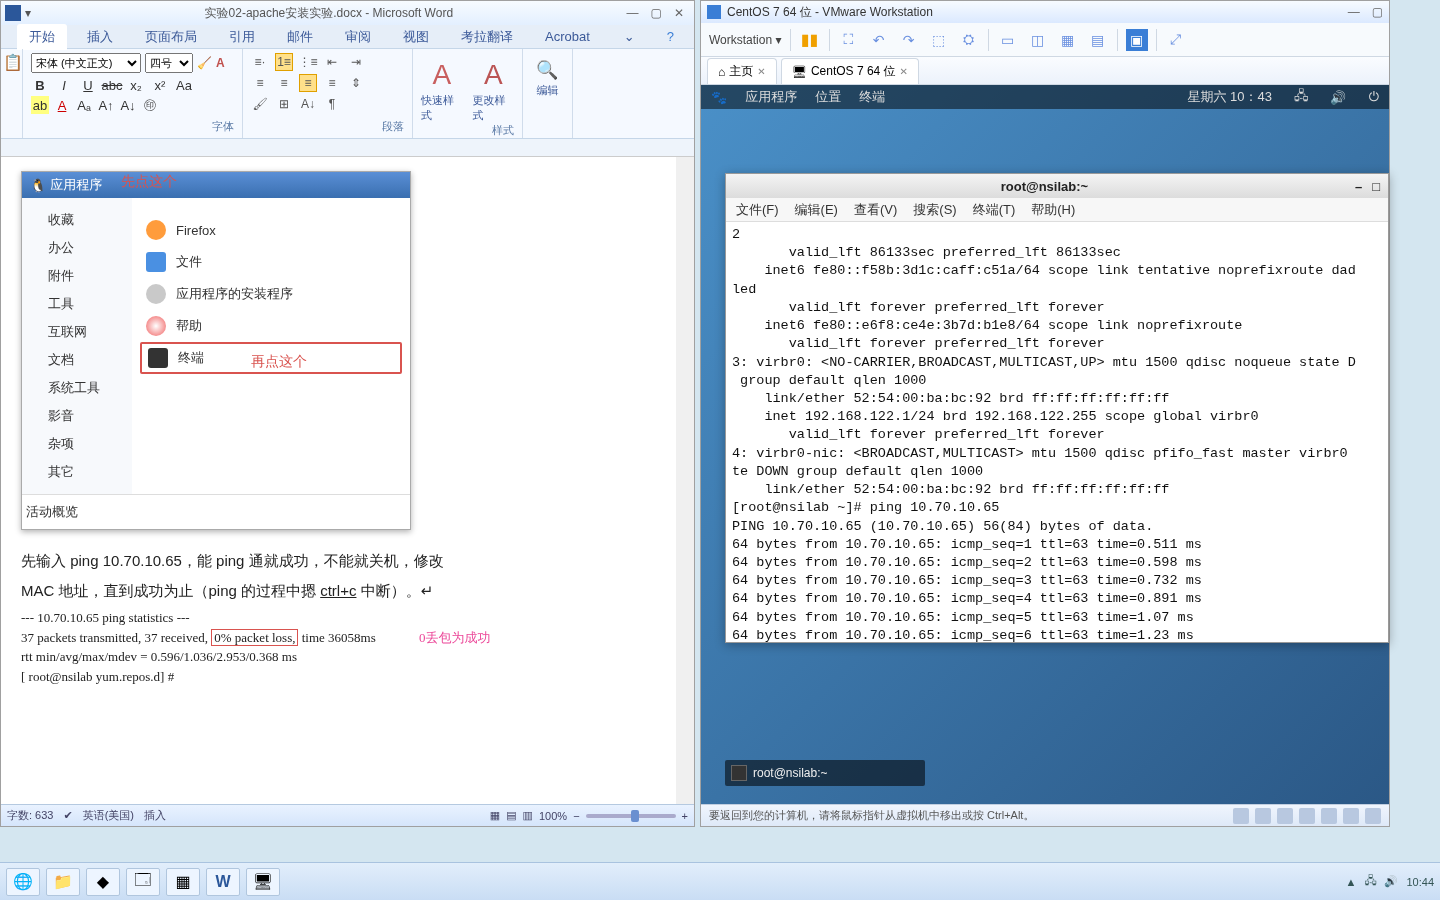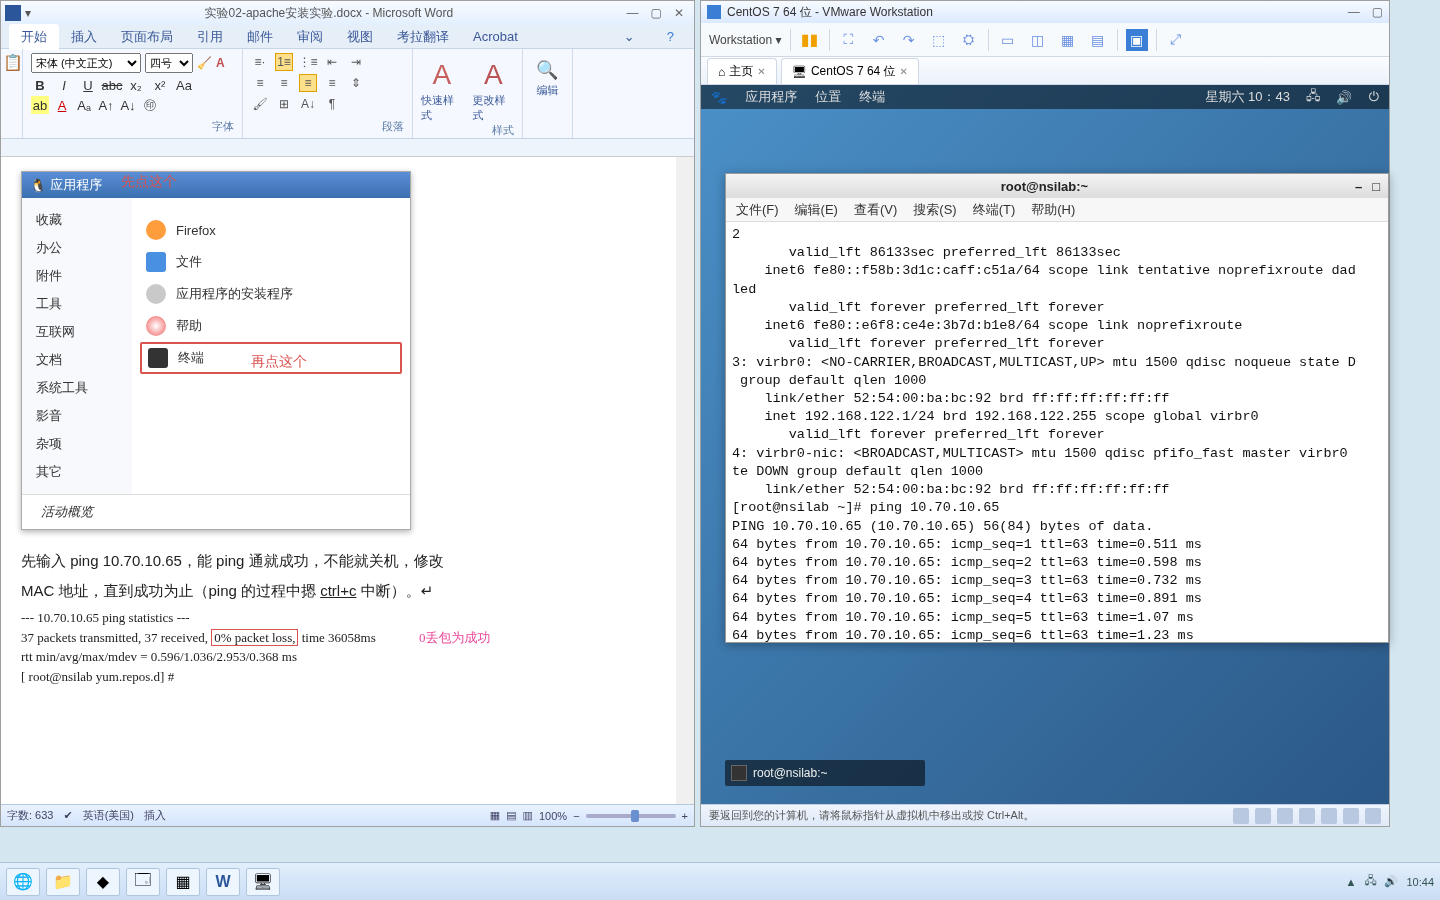--- a/index.html
+++ b/index.html
@@ -6,21 +6,21 @@
 body { font-family: "Microsoft YaHei", Arial, sans-serif; font-size: 12px; background: #d4e6f0; width: 1440px; height: 900px; overflow: hidden; position: relative; }
 
 
 .word-app { position: absolute; left: 0; top: 0; width: 695px; height: 827px; background: #fff; border: 1px solid #a0a0a0; }
 .word-title { height: 24px; background: linear-gradient(#f7fbff,#e3efff); display: flex; align-items: center; font-size: 12px; color: #333; }
 .word-title .doc-icon { width: 16px; height: 16px; margin: 0 4px; background: #2b579a; }
 .word-title .name { flex: 1; text-align: center; color: #555; }
 .word-title .btns { display: flex; gap: 12px; padding-right: 10px; color: #666; }
 .word-title .btns span { cursor: pointer; }
 
-.word-tabs { height: 24px; display: flex; align-items: center; background: #e6eef8; border-bottom: 1px solid #c5d6e8; padding-left: 8px; gap: 0; }
+.word-tabs { height: 24px; display: flex; align-items: center; background: #e6eef8; border-bottom: 1px solid #c5d6e8; padding-left: 16px; gap: 8px; }
 .word-tabs span { padding: 4px 12px; font-size: 13px; color: #3b5998; }
 .word-tabs span.active { background: #fff; border-radius: 3px 3px 0 0; }
 .word-tabs .right { margin-left: auto; display: flex; gap: 8px; padding-right: 8px; }
 
 .ribbon { height: 90px; background: #f5f9ff; border-bottom: 1px solid #c5d6e8; display: flex; }
 .ribbon-group { border-right: 1px solid #d0dceb; padding: 4px 8px; display: flex; flex-direction: column; }
 .ribbon-group .label { font-size: 11px; color: #5a7aa6; text-align: right; margin-top: auto; }
 .font-row1 { display: flex; gap: 4px; align-items: center; margin-bottom: 3px; }
 .font-row1 select { font-size: 11px; height: 20px; }
 .font-row2 { display: flex; gap: 6px; }
@@ -34,27 +34,27 @@
 .style-btn .ic { font-size: 28px; color: #c85f5f; }
 
 .doc-area { position: relative; height: calc(100% - 24px - 24px - 90px - 22px); overflow: hidden; background: #fff; }
 .ruler { height: 18px; background: #eef4fb; border-bottom: 1px solid #ccc; }
 .doc-scroll { position: absolute; right: 0; top: 18px; bottom: 0; width: 18px; background: #f0f0f0; }
 .doc-page { padding: 14px 20px; }
 
 .gnome-menu { width: 390px; background: #fff; border: 1px solid #aaa; box-shadow: 0 2px 6px rgba(0,0,0,.3); }
 .gnome-header { background: linear-gradient(#5a8fd6,#3a6fb0); color: #fff; padding: 4px 8px; display: flex; align-items: center; gap: 4px; font-size: 13px; }
 .gnome-body { display: flex; }
-.gnome-cats { width: 110px; background: #f7f9fc; padding: 8px 0; }
+.gnome-cats { width: 110px; background: #f7f9fc; padding: 8px 12px; }
 .gnome-cats div { padding: 5px 14px; font-size: 13px; color: #333; }
 .gnome-apps { flex: 1; padding: 16px 0; }
 .gnome-apps .app { display: flex; align-items: center; gap: 10px; padding: 6px 14px; font-size: 13px; color: #333; }
 .gnome-apps .app .aicon { width: 20px; height: 20px; border-radius: 3px; display: inline-block; }
 .gnome-apps .app.boxed { border: 2px solid #d9534f; border-radius: 2px; margin: 0 8px; padding: 4px 6px; }
-.gnome-foot { border-top: 1px solid #ddd; padding: 8px 19px; font-size: 13px; color: #333; font-style: italic; }
+.gnome-foot { border-top: 1px solid #ddd; padding: 8px 4px; font-size: 13px; color: #333; }
 .anno { color: #d9534f; font-size: 14px; position: absolute; }
 
 .doc-text { margin-top: 16px; font-size: 15px; color: #222; line-height: 2; }
 .doc-mono { font-family: Liberation Serif, serif; font-size: 13px; color: #222; margin-top: 2px; line-height: 1.5; }
 .doc-mono .box { border: 1.5px solid #d9534f; padding: 0 2px; }
 .doc-mono .red { color: #ec4899; }
 
 .word-status { position: absolute; left: 0; right: 0; bottom: 0; height: 22px; background: linear-gradient(#e9f2ff,#d5e5fb); border-top: 1px solid #b5c9e0; display: flex; align-items: center; font-size: 11px; color: #446; padding: 0 6px; gap: 10px; }
 .word-status .zoom { margin-left: auto; display: flex; align-items: center; gap: 6px; }
 .word-status .slider { width: 90px; height: 4px; background: #aac; border-radius: 2px; position: relative; }
@@ -70,21 +70,21 @@
 .vm-toolbar .sep { width: 1px; height: 22px; background: #cfd8e3; }
 .vm-toolbar .tbtn { width: 22px; height: 22px; display: inline-flex; align-items: center; justify-content: center; color: #6a90e0; font-size: 14px; border: 1px solid transparent; }
 .vm-toolbar .pause { color: #f0a000; font-size: 16px; }
 
 .vm-tabs { height: 28px; background: linear-gradient(#fafcff,#ecf2fb); border-bottom: 1px solid #cfd8e3; display: flex; align-items: flex-end; padding-left: 6px; }
 .vm-tabs .tab { padding: 4px 10px; font-size: 12px; border: 1px solid #cfd8e3; border-bottom: none; background: #fff; border-radius: 4px 4px 0 0; margin-right: 4px; display: flex; align-items: center; gap: 4px; }
 .vm-tabs .tab .x { color: #888; font-size: 10px; }
 
 .vm-guest { position: relative; height: calc(100% - 22px - 34px - 28px - 22px); background: linear-gradient(135deg,#4a90c8 0%,#2b5886 100%); }
 .gnome-top { height: 24px; background: rgba(0,0,0,.5); color: #ddd; display: flex; align-items: center; padding: 0 10px; font-size: 13px; gap: 18px; }
-.gnome-top .timewrap { margin-left: auto; display: flex; gap: 16px; align-items: center; }
+.gnome-top .timewrap { margin-left: auto; display: flex; gap: 22px; align-items: center; }
 
 .term-win { position: absolute; left: 24px; top: 88px; right: 0; height: 470px; background: #fff; border: 1px solid #999; box-shadow: 0 2px 10px rgba(0,0,0,.3); }
 .term-title { height: 24px; background: linear-gradient(#f4f4f4,#dcdcdc); display: flex; align-items: center; padding: 0 8px; font-size: 13px; font-weight: bold; color: #222; }
 .term-title .tt { flex: 1; text-align: center; }
 .term-title .tbtns { display: flex; gap: 10px; }
 .term-menu { height: 24px; display: flex; align-items: center; gap: 16px; padding: 0 10px; font-size: 13px; color: #333; background: #f7f7f7; border-bottom: 1px solid #ddd; }
 .term-body { font-family: Consolas, "Courier New", monospace; font-size: 13.5px; color: #111; padding: 4px 6px; line-height: 1.35; white-space: pre; overflow: hidden; }
 
 .guest-taskbar { position: absolute; left: 24px; bottom: 18px; height: 26px; width: 200px; background: rgba(0,0,0,.55); border-radius: 2px; display: flex; align-items: center; padding: 0 6px; color: #eee; font-size: 12px; gap: 6px; }
 .guest-taskbar .tic { width: 16px; height: 16px; background: #333; border: 1px solid #666; }

